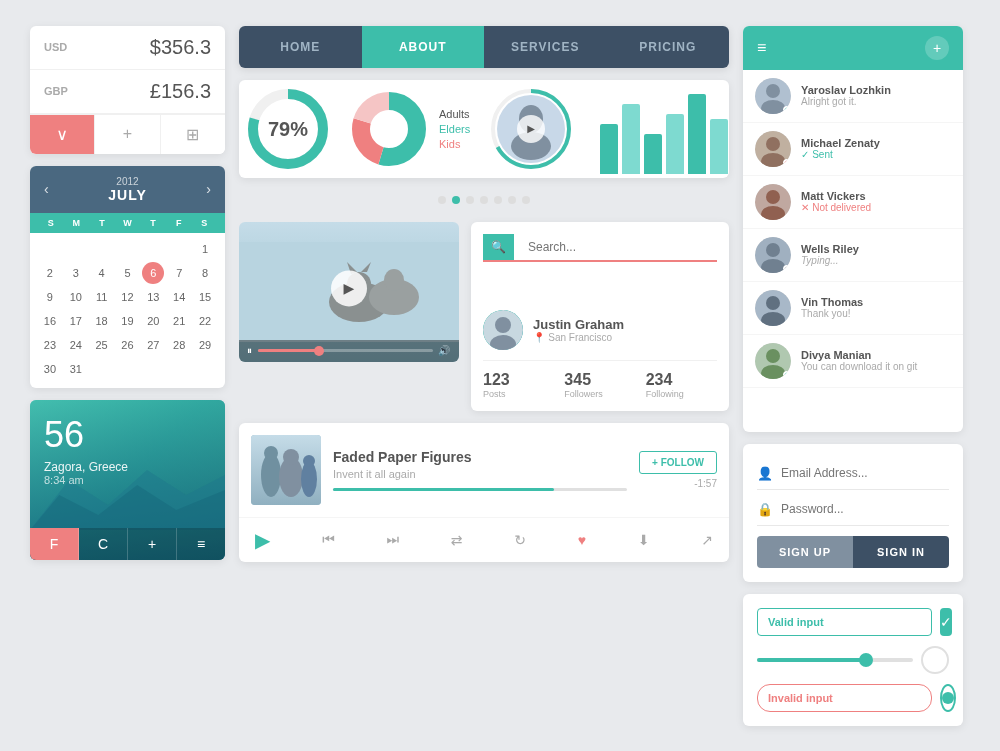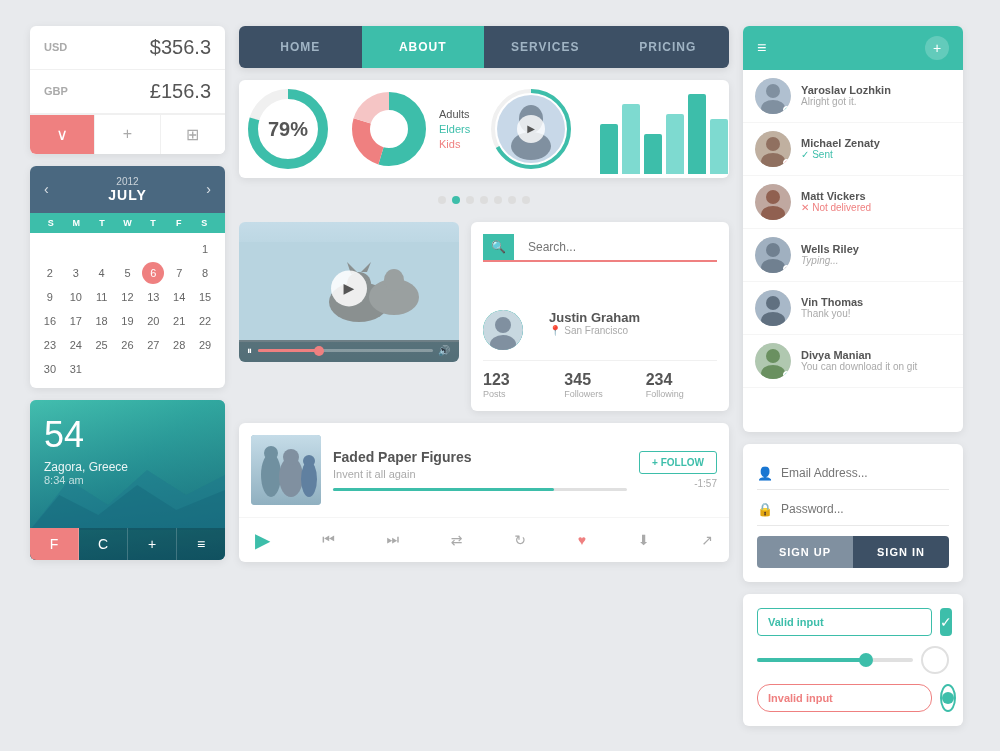--- a/index.html
+++ b/index.html
@@ -348,22 +348,22 @@
     .search-input {
       flex: 1;
       border: none;
       outline: none;
       font-size: 12px;
       color: #aaa;
       padding: 6px;
     }
     .profile-info {
       display: flex;
-      align-items: flex-start;
-      gap: 26px;
+      align-items: center;
+      gap: 10px;
       margin-bottom: 10px;
       margin-top: 48px;
     }
     .profile-avatar {
       width: 40px; height: 40px;
       border-radius: 50%;
       background: linear-gradient(135deg, #3dbeaa, #2196a0);
       overflow: hidden;
       display: flex;
       align-items: center;
@@ -744,21 +744,21 @@
     </div>
 
     <div class="weather-widget">
       <div class="weather-bg"></div>
 
       <svg style="position:absolute;bottom:30px;left:0;right:0;width:100%;height:70px;" viewBox="0 0 200 70" preserveAspectRatio="none">
         <polygon points="0,70 40,20 80,45 120,10 160,35 200,15 200,70" fill="rgba(30,120,140,0.5)"></polygon>
         <polygon points="0,70 30,35 70,55 110,25 150,50 200,30 200,70" fill="rgba(20,100,120,0.4)"></polygon>
       </svg>
       <div class="weather-content">
-        <div class="weather-temp">54</div>
+        <div class="weather-temp">56</div>
         <div class="weather-location">Zagora, Greece</div>
         <div class="weather-time">8:34 am</div>
       </div>
       <div class="weather-actions">
         <div class="weather-action-btn active">
           <span>F</span>
         </div>
         <div class="weather-action-btn">
           <span>C</span>
         </div>

